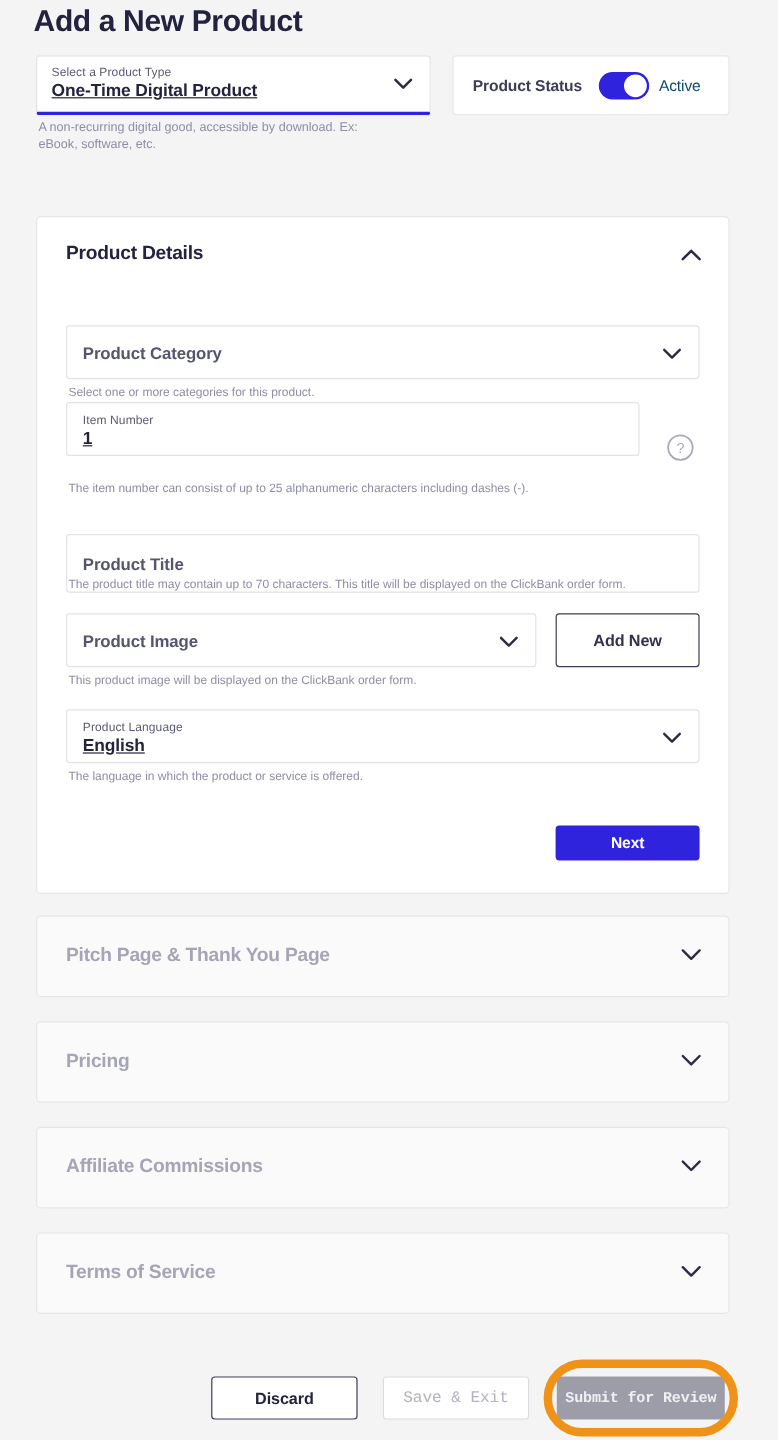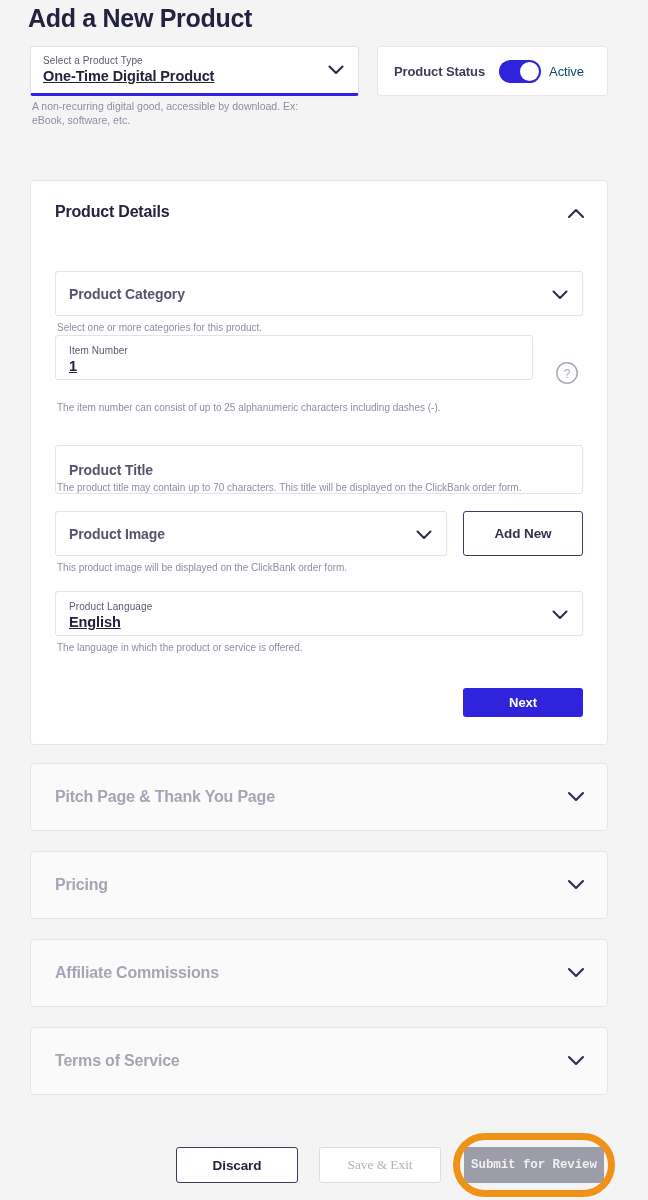--- a/index.html
+++ b/index.html
@@ -252,21 +252,21 @@
   }
   .btn-save {
     position: absolute;
     left: 319px;
     top: 1147px;
     width: 122px;
     height: 36px;
     background: #ffffff;
     border: 1.4px solid #dcdce2;
     border-radius: 3px;
-    font-family: Liberation Serif, serif;
+    font-family: Liberation Mono, monospace;
     font-size: 13.5px;
     color: #b2b2bf;
     cursor: default;
     letter-spacing: -0.1px;
   }
   .btn-submit {
     position: absolute;
     left: 464px;
     top: 1147px;
     width: 140px;

